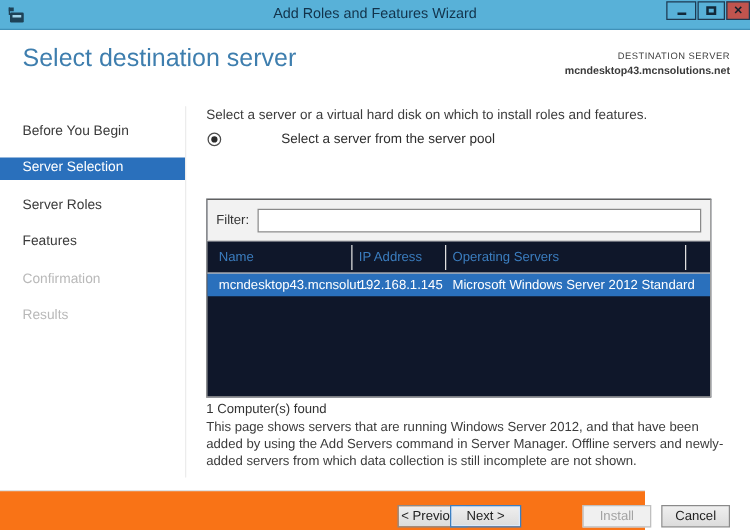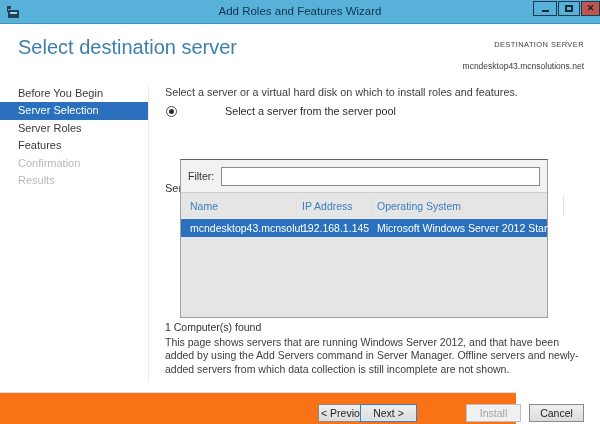--- a/index.html
+++ b/index.html
@@ -17,39 +17,39 @@
   .tb-max { width:22px; }
   .tb-close { width:19px; background:#c0544e; }
   .min-glyph { width:7px; height:2px; background:#12293a; margin-top:5px; }
   .max-glyph { width:8px; height:7px; border:2px solid #12293a; }
   .close-glyph { font-size:9px; font-weight:bold; color:#111f2b; line-height:1; }
 
   
   .page-title { position:absolute; left:18px; top:36px; font-size:20px; font-weight:300; color:#3e7eae; }
   .dest { position:absolute; right:16px; top:40px; text-align:right; }
   .dest-label { font-size:7.5px; letter-spacing:0.4px; color:#3f3f3f; }
-  .dest-value { font-size:8.5px; color:#3a3a3a; margin-top:12px; }
+  .dest-value { font-size:8.5px; color:#3a3a3a; margin-top:2px;font-weight:bold; }
 
   
   .sidebar { position:absolute; left:0; top:85px; width:148px; }
-  .nav-item { height:17.4px; line-height:17.4px; padding-left:18px; font-size:11px; color:#3a3a3a; cursor:pointer; white-space:nowrap; }
+  .nav-item { height:17.4px; line-height:17.4px; padding-left:18px; font-size:11px; color:#3a3a3a; cursor:pointer; white-space:nowrap;margin-top:12px; }
   .nav-item.selected { background:#2a70bc; color:#ffffff; }
   .nav-item.disabled { color:#b9b9b9; cursor:default; }
   .sidebar-divider { position:absolute; left:148px; top:85px; width:1px; height:297px; background:#ececec; }
 
   
   .intro { position:absolute; left:165px; top:86px; font-size:10.8px; color:#3c3c3c; }
   .radio-row { position:absolute; left:166px; display:flex; align-items:center; gap:7px; font-size:10.8px; color:#2e2e2e; cursor:pointer; }
   .radio-row.r1 { top:105px;gap:48px; }
   .radio-row.r2 { top:121px; }
   .radio-outer { width:11px; height:11px; border:1px solid #4c4c4c; border-radius:50%; background:#fff; position:relative; flex:0 0 auto; }
   .radio-outer.checked::after { content:""; position:absolute; left:2px; top:2px; right:2px; bottom:2px; background:#2b2b2b; border-radius:50%; }
 
   .pool-heading { position:absolute; left:165px; top:139px; font-size:11px; color:#333333;margin-top:43px; }
-  .pool-box { position:absolute; left:180px; top:159px; width:368px; height:159px; background:#e5e5e5; border:1px solid #a0a0a0; border-top:1px solid #606060; }
+  .pool-box { position:absolute; left:165px; top:159px; width:404px; height:159px; background:#0f172a; border:1px solid #a0a0a0; border-top:1px solid #606060; }
   .filter-row { height:33px; background:#f2f2f2; border-bottom:1px solid #cfcfcf; display:flex; align-items:center; padding:0 7px; gap:7px; }
   .filter-label { font-size:10.5px; color:#333333; }
   .filter-input { flex:1; height:19px; border:1px solid #8a8a8a; background:#ffffff; font-size:10.5px; padding:0 4px; outline:none; font-family:"Liberation Sans", sans-serif; }
   .grid-header { position:relative; height:26px; border-bottom:1px solid #eaeaea; }
   .col-h { position:absolute; top:7px; font-size:10.5px; color:#3b7dbf; cursor:pointer; }
   .col-name { left:9px; } .col-ip { left:121px; } .col-os { left:196px; }
   .col-div { position:absolute; top:3px; width:1px; height:20px; background:#e0e0e0; }
   .d1 { left:115px; } .d2 { left:190px; } .d3 { left:382px; }
   .grid-row { position:relative; height:18px; font-size:10.5px; cursor:pointer; }
   .grid-row.selected { background:#2a70bc; color:#ffffff; }
@@ -121,21 +121,21 @@
   <div class="pool-heading">Server Pool</div>
 
   <div class="pool-box">
     <div class="filter-row">
       <span class="filter-label">Filter:</span>
       <input class="filter-input" type="text" value="" style="">
     </div>
     <div class="grid-header">
       <span class="col-h col-name">Name</span>
       <span class="col-h col-ip">IP Address</span>
-      <span class="col-h col-os">Operating System</span>
+      <span class="col-h col-os">Operating Servers</span>
       <span class="col-div d1"></span>
       <span class="col-div d2"></span>
       <span class="col-div d3"></span>
     </div>
     <div class="grid-row selected">
       <span class="cell cell-name">mcndesktop43.mcnsolut...</span>
       <span class="cell cell-ip">192.168.1.145</span>
       <span class="cell cell-os">Microsoft Windows Server 2012 Standard</span>
     </div>
   </div>

